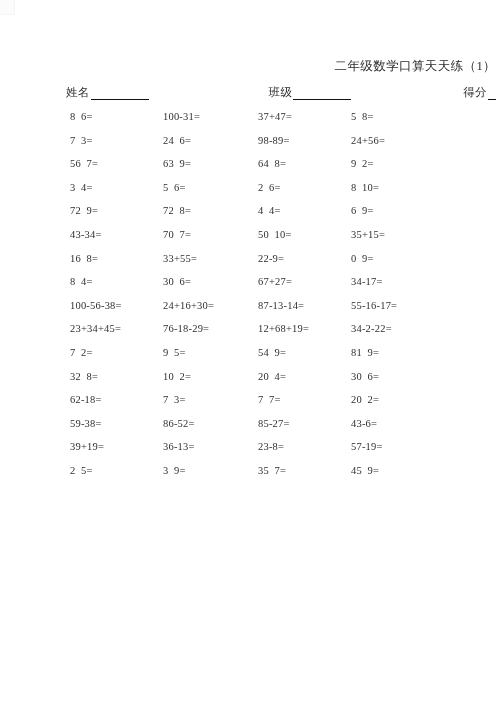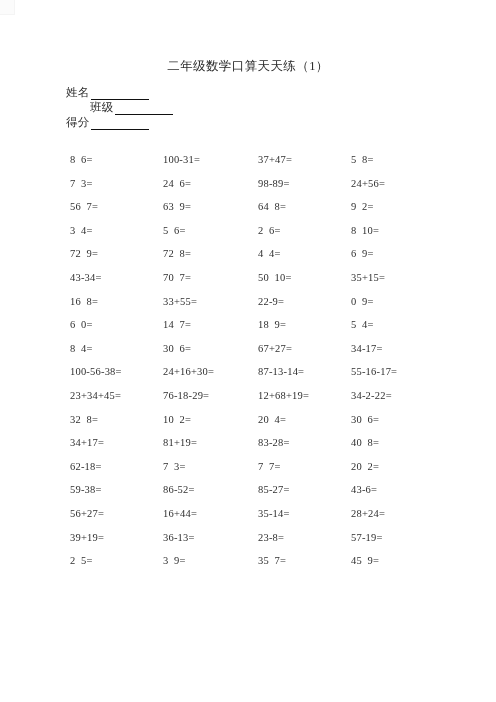--- a/index.html
+++ b/index.html
@@ -37,35 +37,34 @@
     border-bottom: 1px solid #f4f4f4;
   }
   .sheet {
     position: absolute;
     left: 0;
     top: 0;
     width: 496px;
     padding: 0;
   }
   .title {
-    text-align: center;
+    text-align: right;
     font-size: 12.5px;
     letter-spacing: 0.4px;
     color: #2b2b2b;
     margin: 0;
     padding: 58px 0 0 0;
     font-weight: normal;
     font-family: "Liberation Serif", "DejaVu Serif", serif;
   }
   .meta-row {
     display: flex;
     padding: 10px 44px 0 66px;
     font-size: 11px;
     color: #2b2b2b;
-    flex-direction: column;
   }
   .meta-field {
     display: flex;
     align-items: flex-end;
     white-space: nowrap;
   }
   .meta-field.name  { flex: 0 0 auto; margin-right: 96px; }
   .meta-field.class { flex: 0 0 auto; margin-right: 112px; margin-left: 24px; }
   .meta-field.score { flex: 0 0 auto; }
   .meta-label {
@@ -78,21 +77,21 @@
     border-bottom: 1.4px solid #111;
     height: 11px;
     margin-left: 1px;
   }
   .problems {
     padding: 12px 30px 0 70px;
   }
   .prob-row {
     display: flex;
     height: 23.6px;
-    align-items: flex-end;
+    align-items: flex-start;
   }
   .prob-cell {
     flex: 0 0 95px;
     font-size: 10.5px;
     line-height: 1;
     color: #2f2f2f;
     white-space: pre;
     letter-spacing: 0.2px;
     font-family: "Liberation Serif", "DejaVu Serif", serif;
   }
@@ -168,74 +167,62 @@
           <div class="prob-cell">50  10=</div>
           <div class="prob-cell">35+15=</div>
         </div>
         <div class="prob-row">
           <div class="prob-cell">16  8=</div>
           <div class="prob-cell">33+55=</div>
           <div class="prob-cell">22-9=</div>
           <div class="prob-cell">0  9=</div>
         </div>
         <div class="prob-row">
-          <div class="prob-cell">6  0=</div>
-          <div class="prob-cell">14  7=</div>
-          <div class="prob-cell">18  9=</div>
-          <div class="prob-cell">5  4=</div>
-        </div>
-        <div class="prob-row">
           <div class="prob-cell">8  4=</div>
           <div class="prob-cell">30  6=</div>
           <div class="prob-cell">67+27=</div>
           <div class="prob-cell">34-17=</div>
         </div>
         <div class="prob-row">
           <div class="prob-cell">100-56-38=</div>
           <div class="prob-cell">24+16+30=</div>
           <div class="prob-cell">87-13-14=</div>
           <div class="prob-cell">55-16-17=</div>
         </div>
         <div class="prob-row">
           <div class="prob-cell">23+34+45=</div>
           <div class="prob-cell">76-18-29=</div>
           <div class="prob-cell">12+68+19=</div>
           <div class="prob-cell">34-2-22=</div>
         </div>
         <div class="prob-row">
+          <div class="prob-cell">7  2=</div>
+          <div class="prob-cell">9  5=</div>
+          <div class="prob-cell">54  9=</div>
+          <div class="prob-cell">81  9=</div>
+        </div>
+        <div class="prob-row">
           <div class="prob-cell">32  8=</div>
           <div class="prob-cell">10  2=</div>
           <div class="prob-cell">20  4=</div>
           <div class="prob-cell">30  6=</div>
         </div>
         <div class="prob-row">
-          <div class="prob-cell">34+17=</div>
-          <div class="prob-cell">81+19=</div>
-          <div class="prob-cell">83-28=</div>
-          <div class="prob-cell">40  8=</div>
-        </div>
-        <div class="prob-row">
           <div class="prob-cell">62-18=</div>
           <div class="prob-cell">7  3=</div>
           <div class="prob-cell">7  7=</div>
           <div class="prob-cell">20  2=</div>
         </div>
         <div class="prob-row">
           <div class="prob-cell">59-38=</div>
           <div class="prob-cell">86-52=</div>
           <div class="prob-cell">85-27=</div>
           <div class="prob-cell">43-6=</div>
         </div>
         <div class="prob-row">
-          <div class="prob-cell">56+27=</div>
-          <div class="prob-cell">16+44=</div>
-          <div class="prob-cell">35-14=</div>
-          <div class="prob-cell">28+24=</div>
-        </div>
-        <div class="prob-row">
           <div class="prob-cell">39+19=</div>
           <div class="prob-cell">36-13=</div>
           <div class="prob-cell">23-8=</div>
           <div class="prob-cell">57-19=</div>
         </div>
         <div class="prob-row">
           <div class="prob-cell">2  5=</div>
           <div class="prob-cell">3  9=</div>
           <div class="prob-cell">35  7=</div>
           <div class="prob-cell">45  9=</div>

